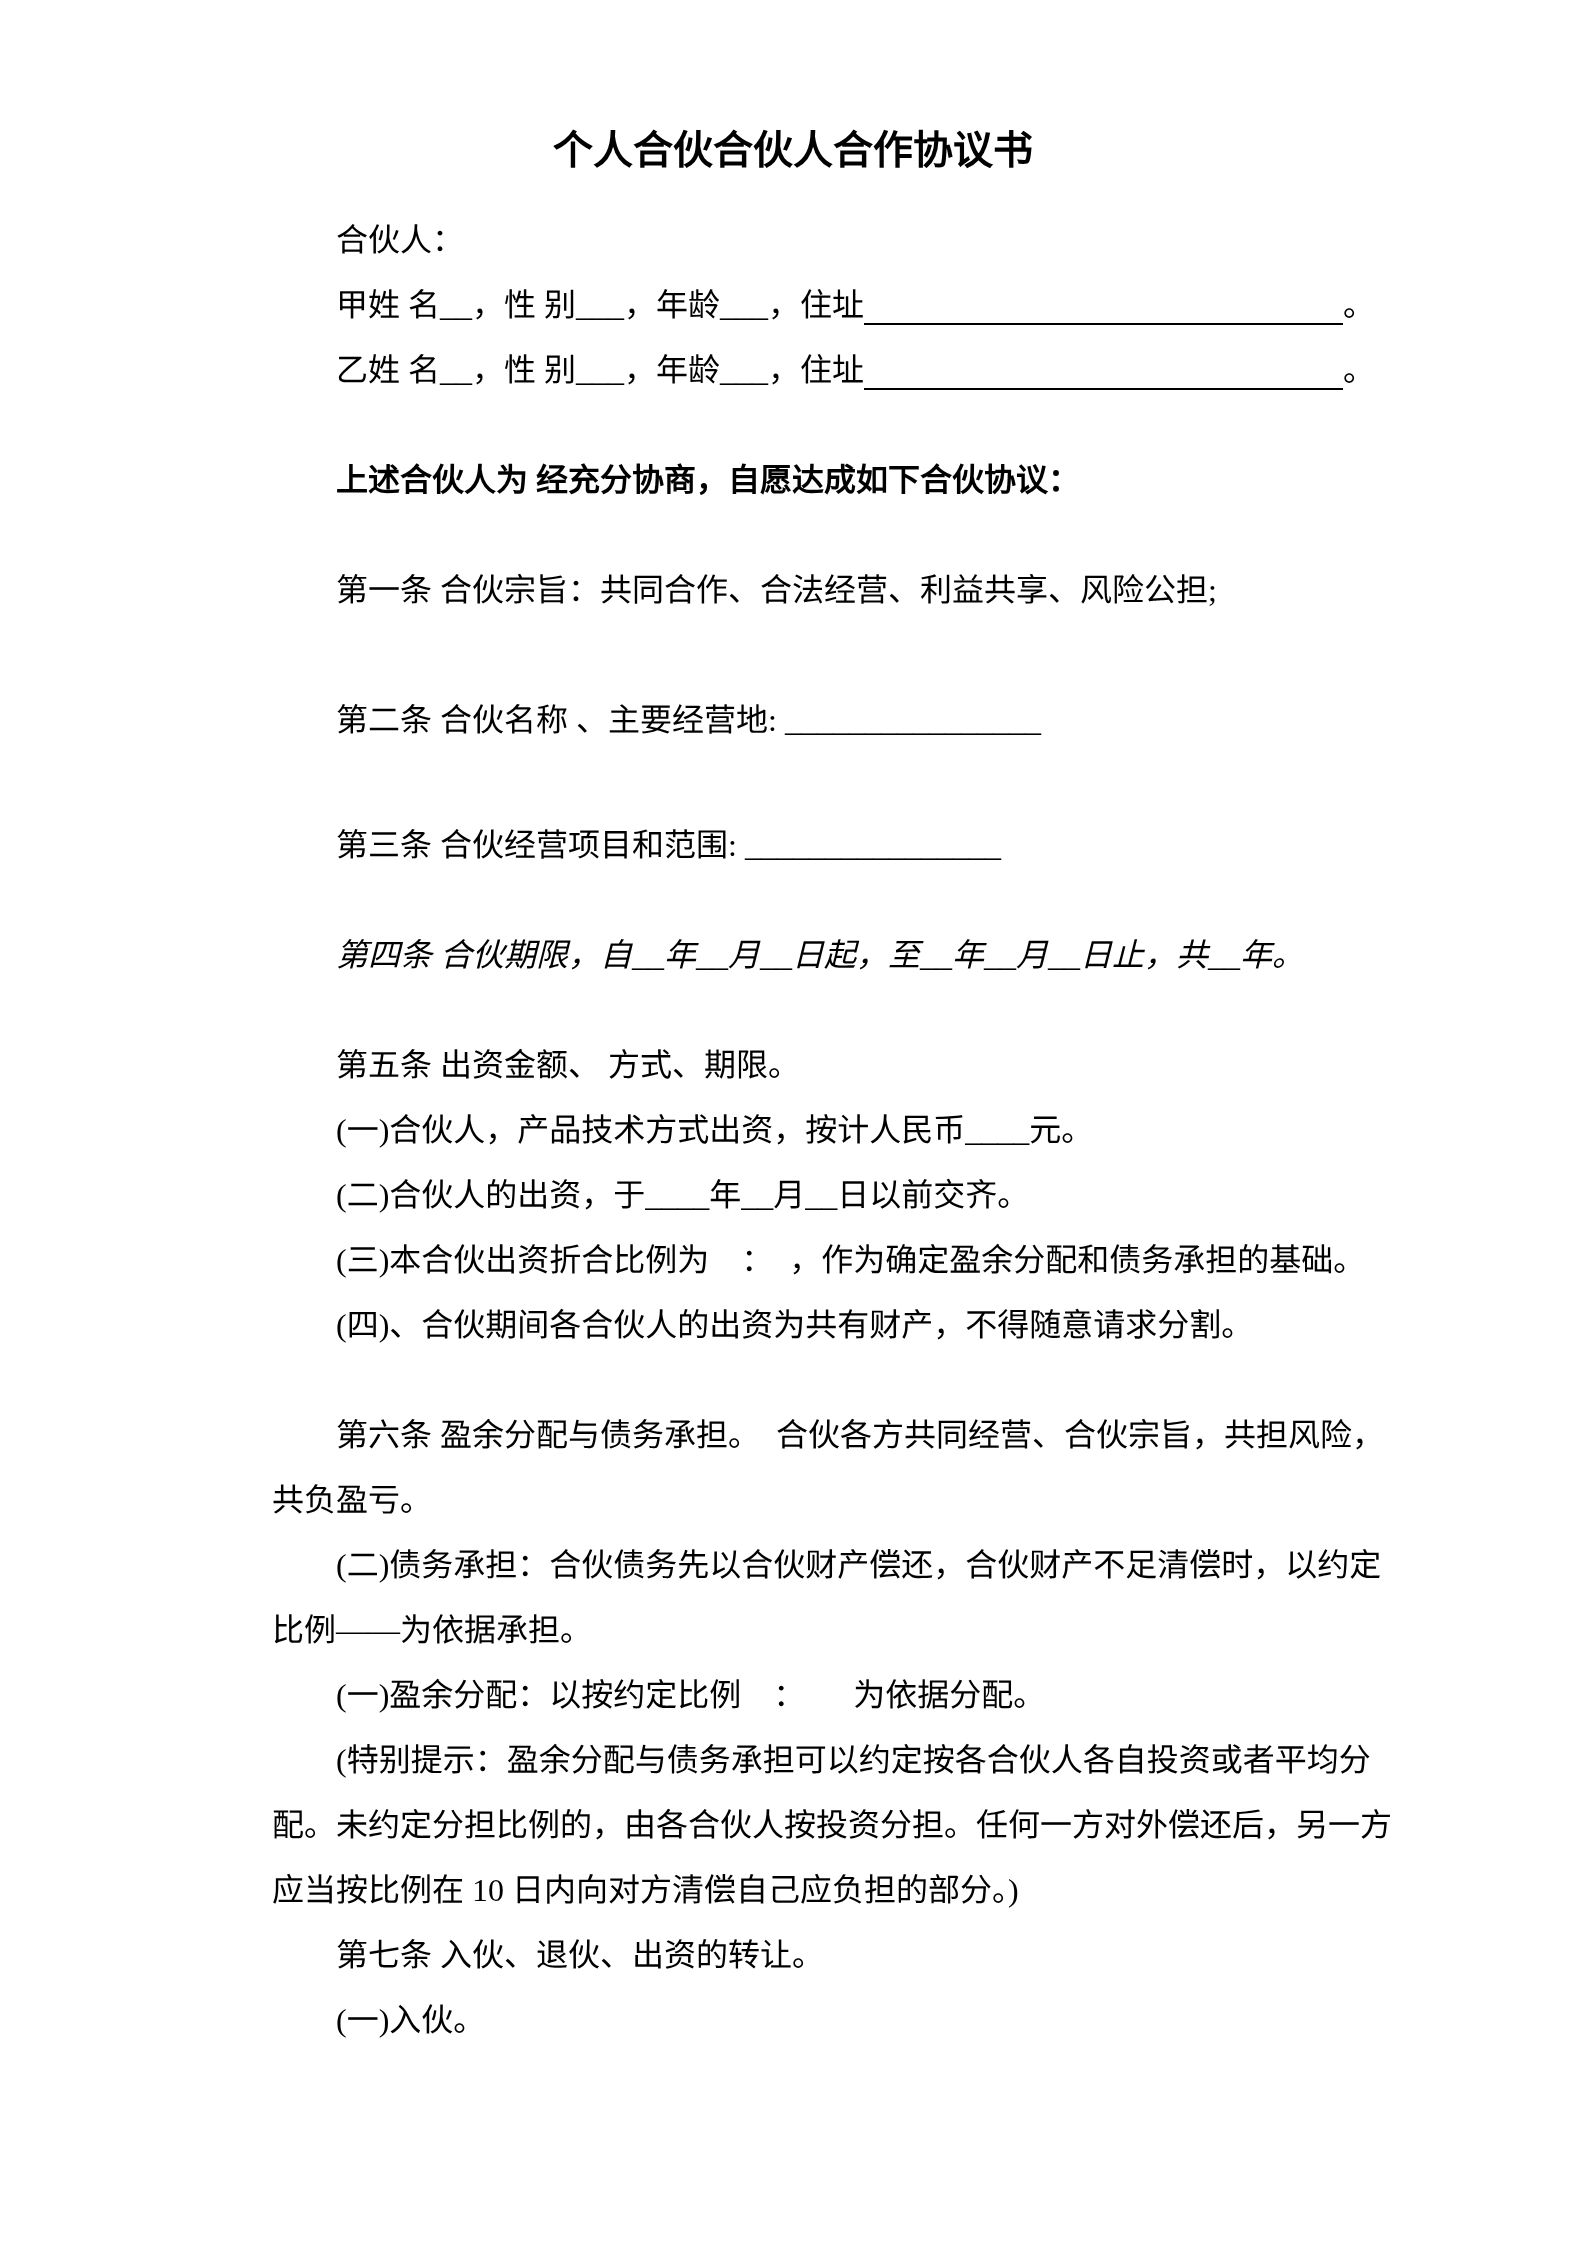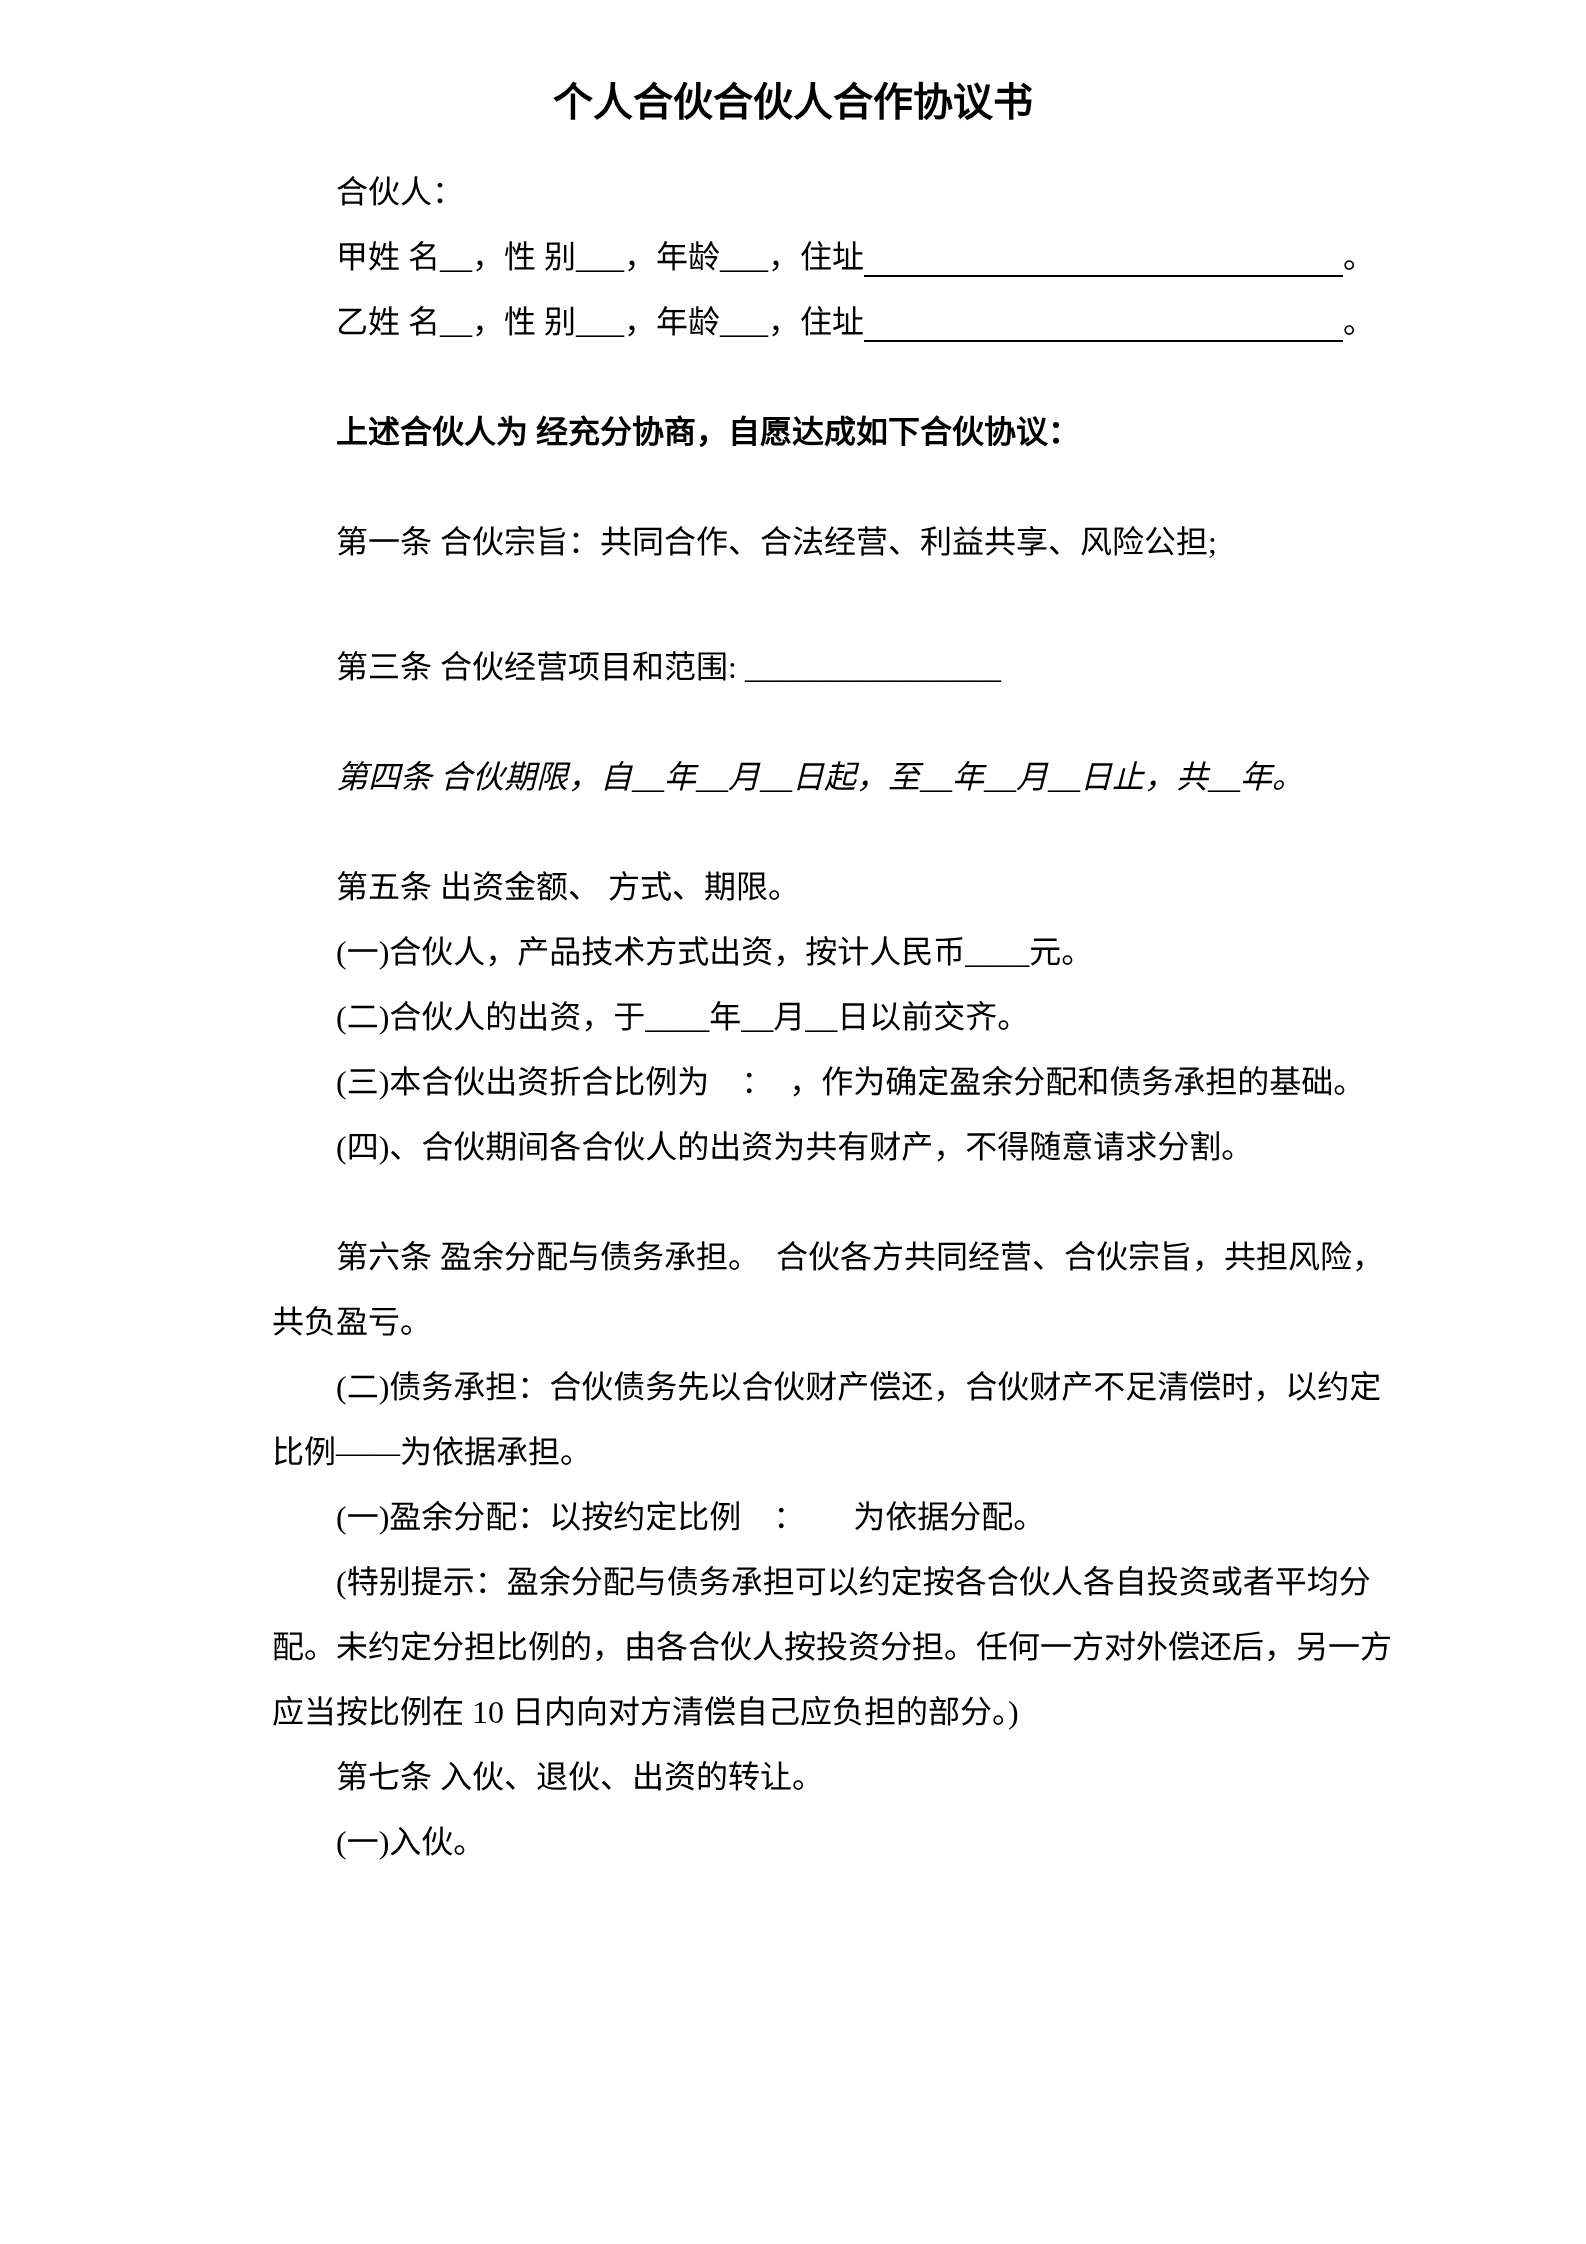--- a/index.html
+++ b/index.html
@@ -1,21 +1,21 @@
 <!DOCTYPE html>
 <html lang="zh-CN"><head>
 <meta charset="utf-8">
 <style>
   html, body { margin: 0; padding: 0; background: #ffffff; }
   body { width: 1586px; height: 2244px; overflow: hidden; }
   .page {
     box-sizing: border-box;
     width: 1586px;
     height: 2244px;
-    padding: 68px 211px 0 240px;
+    padding: 116px 211px 0 240px;
     background: #ffffff;
     color: #000000;
     font-family: "Liberation Serif", "DejaVu Serif", serif;
     font-size: 32px;
   }
   .title {
     font-size: 40px;
     font-weight: bold;
     line-height: 70px;
     height: 70px;
@@ -54,20 +54,23 @@
       </div>
       <div class="para">
         <div class="line first flexline"><span class="seg">乙姓 名__，性 别___，年龄___，住址</span><span class="fill-blank"></span><span class="seg">。</span></div>
       </div>
       <div class="para" style="margin-top: 45px; font-weight: bold;">
         <div class="line first">上述合伙人为 经充分协商，自愿达成如下合伙协议：</div>
       </div>
       <div class="para" style="margin-top: 45px;">
         <div class="line first">第一条 合伙宗旨：共同合作、合法经营、利益共享、风险公担;</div>
       </div>
+      <div class="para" style="margin-top: 65px;">
+        <div class="line first">第二条 合伙名称 、主要经营地: ________________</div>
+      </div>
       <div class="para" style="margin-top: 60px;">
         <div class="line first">第三条 合伙经营项目和范围: ________________</div>
       </div>
       <div class="para" style="margin-top: 45px; font-style: italic;">
         <div class="line first">第四条 合伙期限，自__年__月__日起，至__年__月__日止，共__年。</div>
       </div>
       <div class="para" style="margin-top: 45px;">
         <div class="line first">第五条 出资金额、 方式、期限。</div>
       </div>
       <div class="para">

